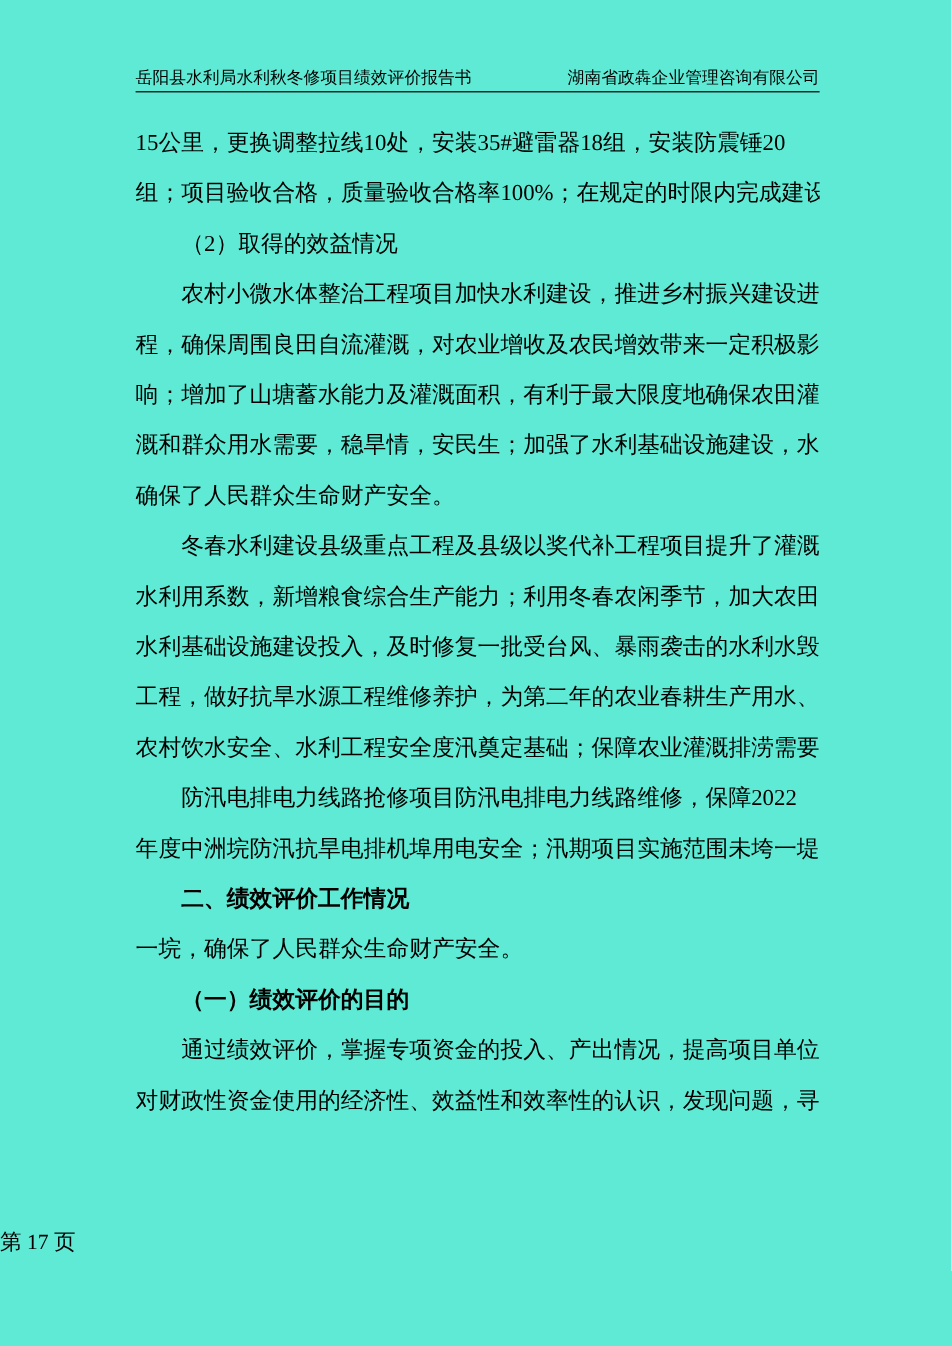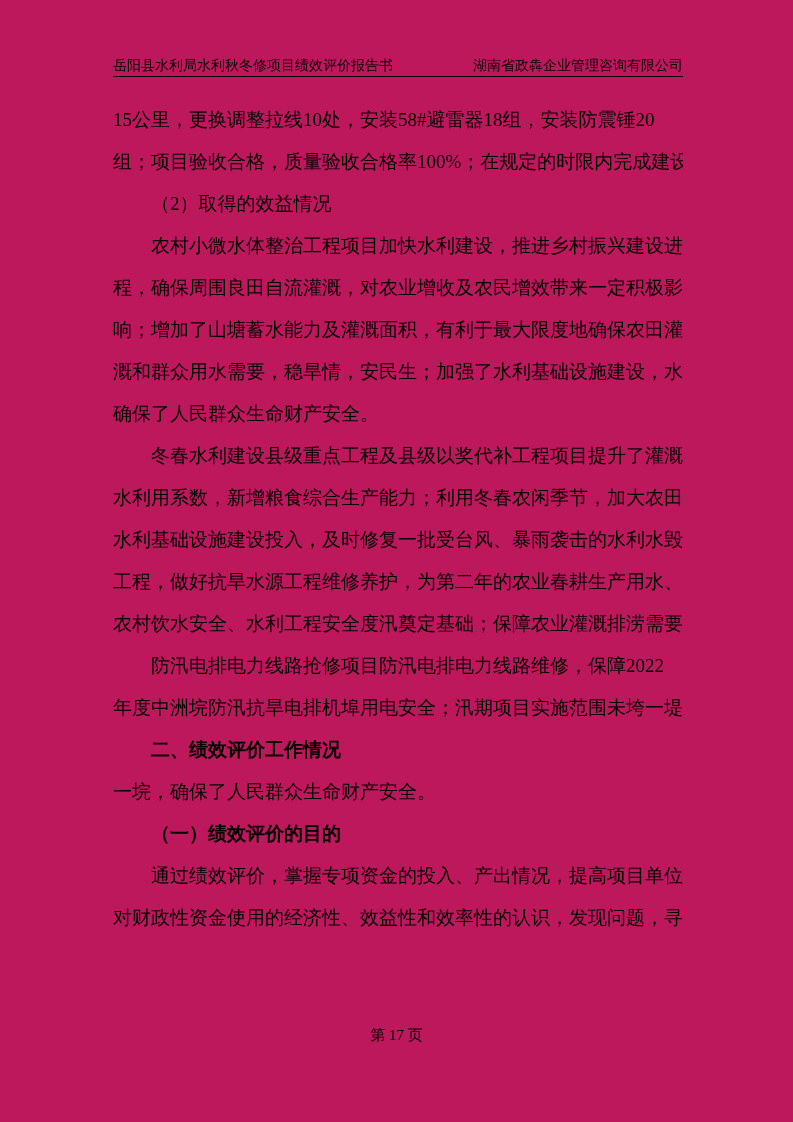--- a/index.html
+++ b/index.html
@@ -1,20 +1,20 @@
 <!DOCTYPE html>
 <html><head>
 <meta charset="utf-8">
 <style>
   html, body { margin: 0; padding: 0; background: #ffffff; }
   .page {
     position: relative;
     width: 793px;
     height: 1122px;
-    background: #be185d;
+    background: #5eead4;
     overflow: hidden;
     color: #000;
     font-family: "Liberation Serif", "DejaVu Serif", serif;
   }
   .header {
     position: absolute;
     top: 56px;
     left: 113px;
     width: 570px;
     display: flex;
@@ -46,22 +46,22 @@
     align-items: baseline;
     flex-wrap: nowrap;
   }
   .line.indent { padding-left: 38px; }
   .line.bold { font-weight: 700; }
   .footer {
     position: absolute;
     top: 1026px;
     left: 0;
     width: 793px;
-    text-align: center;
-    font-size: 15px;
+    text-align: left;
+    font-size: 18px;
     line-height: 18px;
   }
 </style>
 </head>
 <body>
 
 <div class="page">
   <div class="header">
     <span>岳阳县水利局水利秋冬修项目绩效评价报告书</span>
     <span>湖南省政犇企业管理咨询有限公司</span>
@@ -76,21 +76,21 @@
         <span>换</span>
         <span>调</span>
         <span>整</span>
         <span>拉</span>
         <span>线</span>
         <span>10</span>
         <span>处</span>
         <span>，</span>
         <span>安</span>
         <span>装</span>
-        <span>58#</span>
+        <span>35#</span>
         <span>避</span>
         <span>雷</span>
         <span>器</span>
         <span>18</span>
         <span>组</span>
         <span>，</span>
         <span>安</span>
         <span>装</span>
         <span>防</span>
         <span>震</span>

